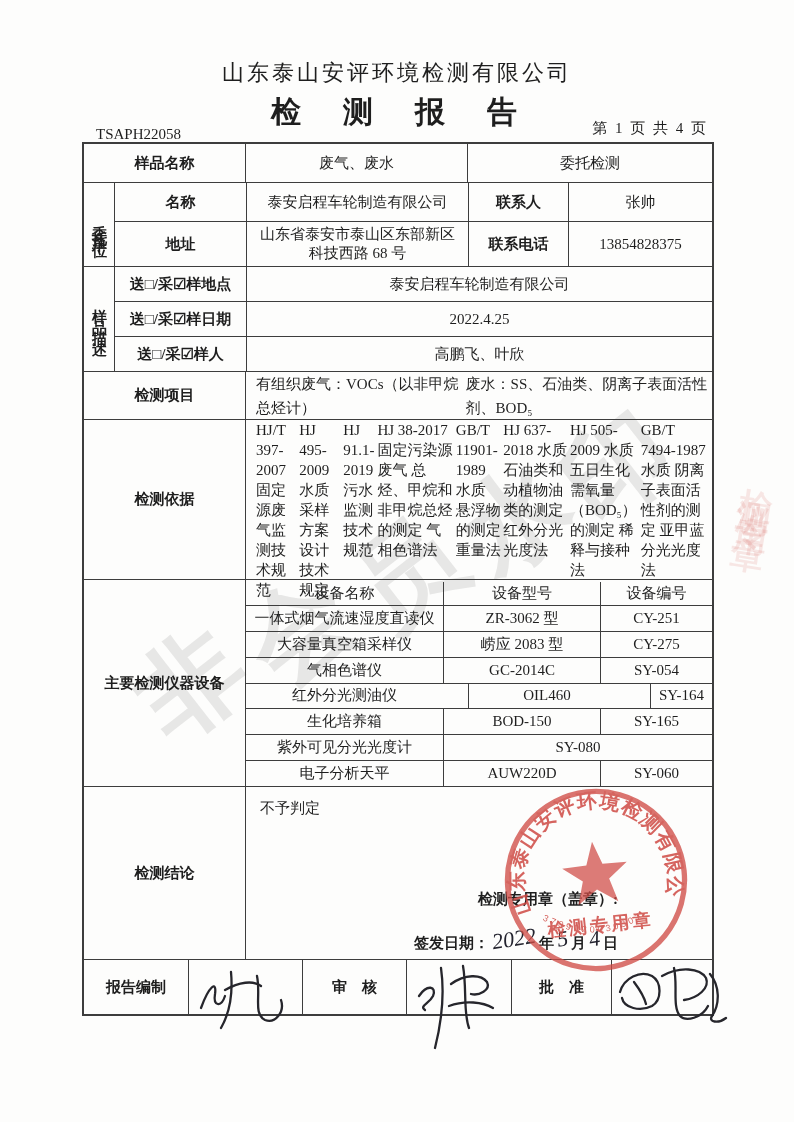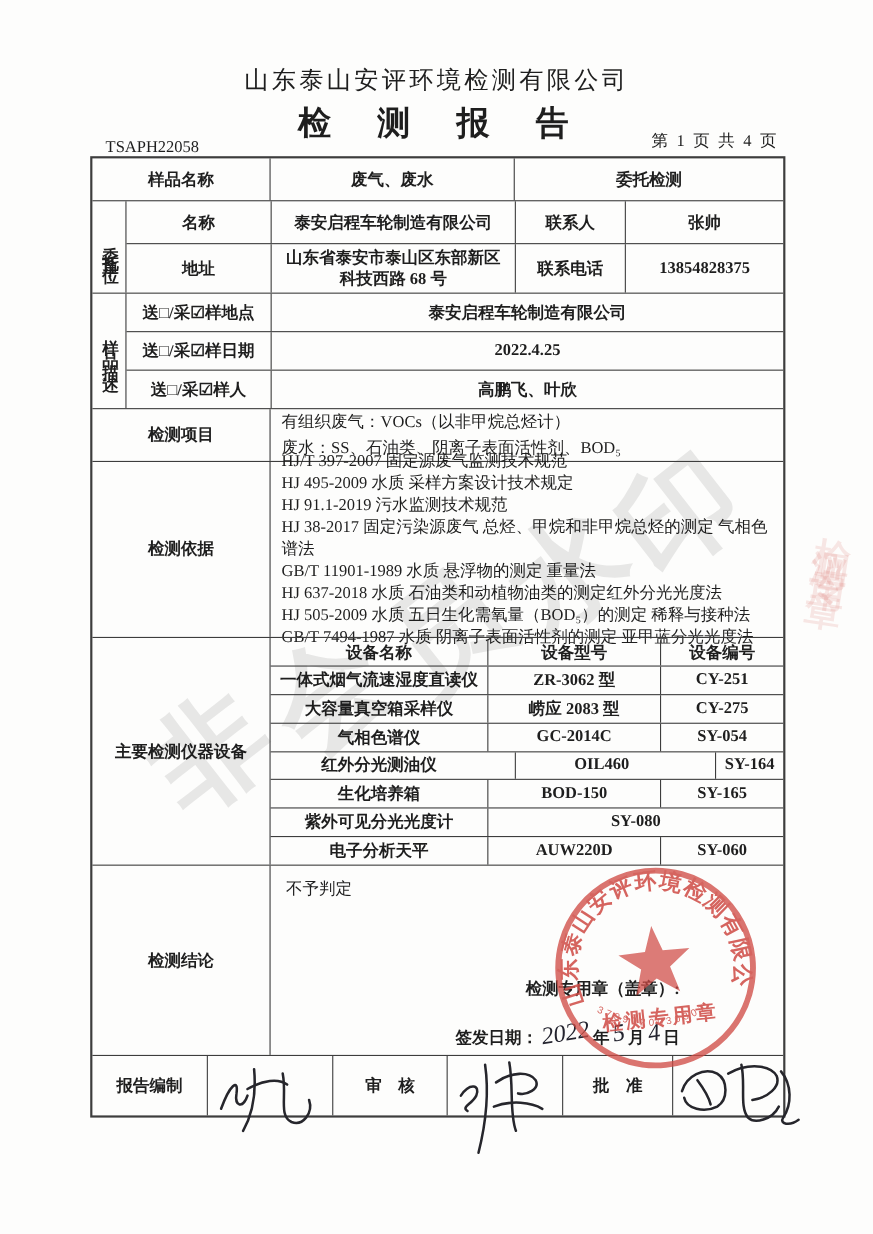--- a/index.html
+++ b/index.html
@@ -15,25 +15,25 @@
   .report-no { position:absolute; left:96px; top:126px; font-size:15px; }
   .page-info { position:absolute; right:86px; top:119px; font-size:15px; letter-spacing:2px; }
 
   
   .tbl { position:absolute; left:82px; top:142px; width:632px; height:874px;
          border:2px solid #3d3d3d; display:flex; flex-direction:column; font-size:15px; }
   .row { display:flex; }
   .col { display:flex; flex-direction:column; }
   .row > * + * { border-left:1px solid #3d3d3d; }
   .col > * + * { border-top:1px solid #3d3d3d; }
-  .c { display:flex; align-items:center; justify-content:center; text-align:center; padding:2px 4px;font-weight:bold; }
+  .c { display:flex; align-items:center; justify-content:center; text-align:center; padding:2px 4px; }
   .lab { font-weight:700; }
   .vert { writing-mode:vertical-lr; text-orientation:upright; font-weight:700;
           display:flex; align-items:center; justify-content:center; }
-  .lines { display:flex; flex-direction:column; justify-content:center; align-items:flex-start;
+  .lines { display:flex; justify-content:center; align-items:flex-start;
            padding-left:10px; }
   .lines > div { line-height:20px; }
   .items-lines > div { line-height:24px; }
 
   
   .concl { position:relative; }
   .concl-text { position:absolute; left:14px; top:12px; }
   .seal-line  { position:absolute; left:232px; top:103px; font-weight:700; }
   .date-line  { position:absolute; left:168px; top:141px; font-weight:700; }
   .hand { display:inline-block; font-weight:400; font-style:italic; font-size:22px;

